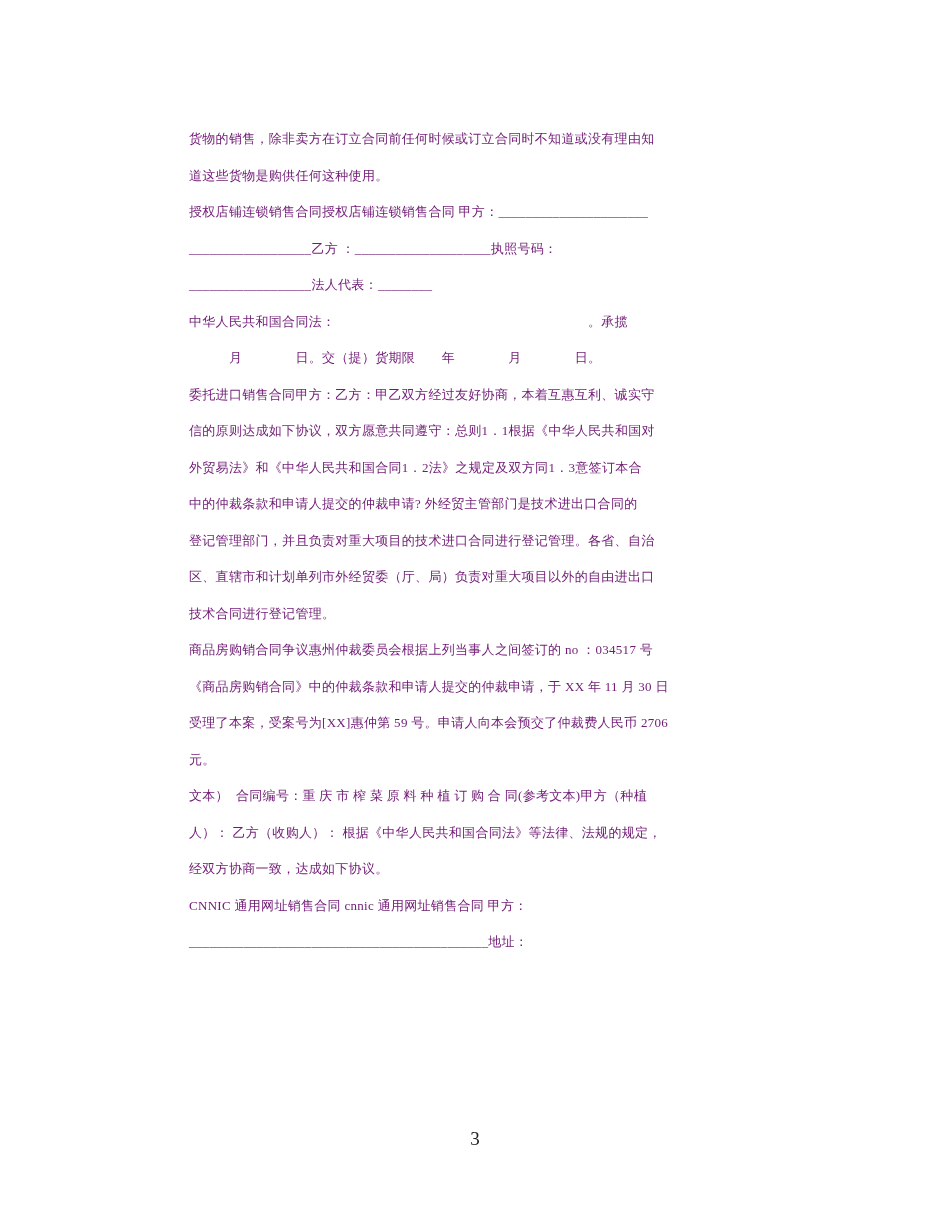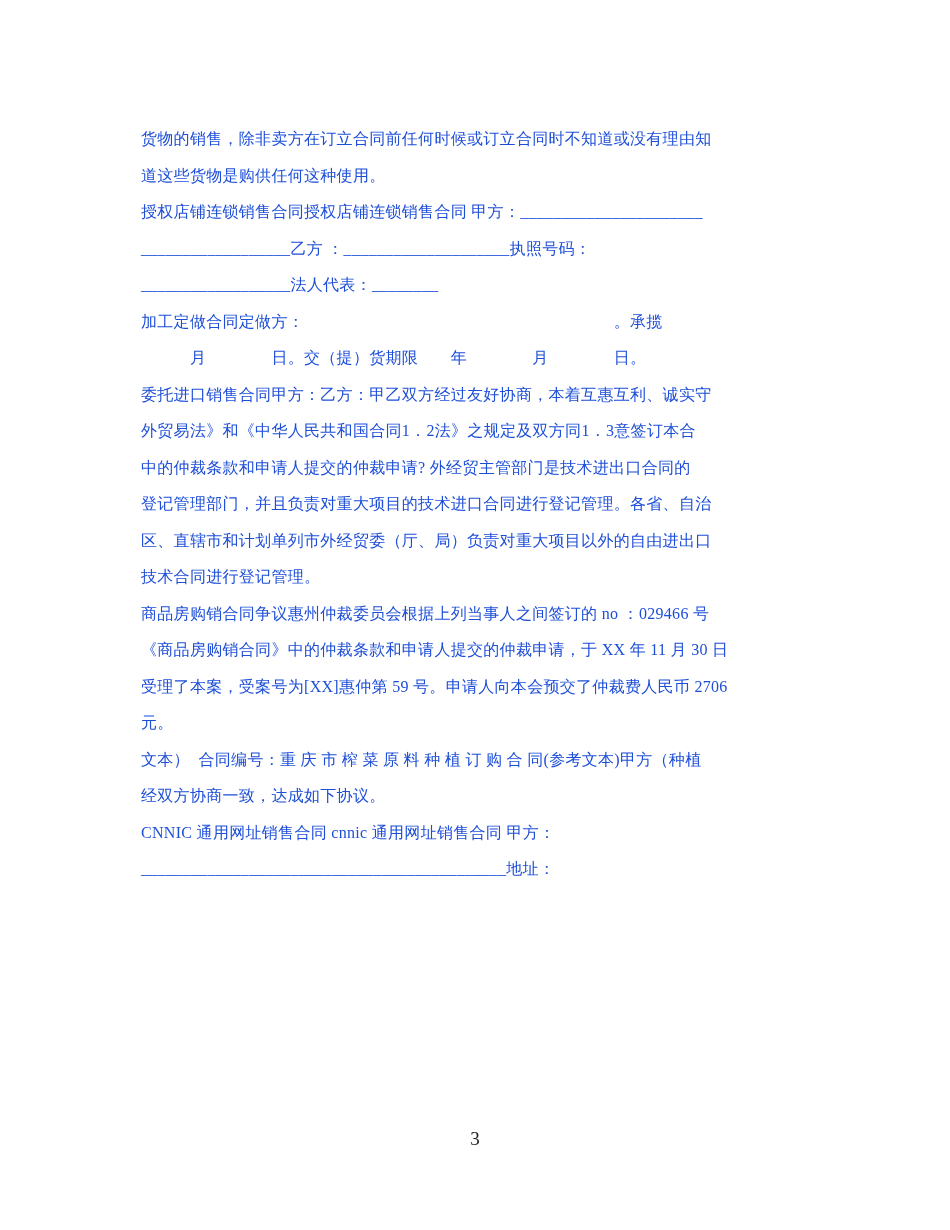--- a/index.html
+++ b/index.html
@@ -15,26 +15,27 @@
     overflow: hidden;
   }
   .doc-content {
     position: absolute;
     left: 141px;
     top: 121px;
     width: 680px;
   }
   .text-line {
     font-family: "Liberation Serif", "DejaVu Serif", serif;
-    font-size: 16px;
+    font-size: 13px;
     line-height: 36.5px;
     height: 36.5px;
-    color: #1d4ed8;
+    color: #701a75;
     white-space: pre;
     letter-spacing: 0.3px;
+    margin-left: 48px;
   }
   .page-number {
     position: absolute;
     left: 0;
     right: 0;
     top: 1128px;
     text-align: center;
     font-family: "Liberation Serif", "DejaVu Serif", serif;
     font-size: 19px;
     color: #222222;
@@ -43,31 +44,33 @@
 </head>
 <body>
 
 <div class="page">
   <div class="doc-content">
     <div class="text-line">货物的销售，除非卖方在订立合同前任何时候或订立合同时不知道或没有理由知</div>
     <div class="text-line">道这些货物是购供任何这种使用。</div>
     <div class="text-line">授权店铺连锁销售合同授权店铺连锁销售合同 甲方：______________________</div>
     <div class="text-line">__________________乙方 ：____________________执照号码：</div>
     <div class="text-line">__________________法人代表：________</div>
-    <div class="text-line">加工定做合同定做方：　　　　　　　　　　　　　　　　　　　。承揽</div>
+    <div class="text-line">中华人民共和国合同法：　　　　　　　　　　　　　　　　　　　。承揽</div>
     <div class="text-line">　　　月　　　　日。交（提）货期限　　年　　　　月　　　　日。</div>
     <div class="text-line">委托进口销售合同甲方：乙方：甲乙双方经过友好协商，本着互惠互利、诚实守</div>
+    <div class="text-line">信的原则达成如下协议，双方愿意共同遵守：总则1．1根据《中华人民共和国对</div>
     <div class="text-line">外贸易法》和《中华人民共和国合同1．2法》之规定及双方同1．3意签订本合</div>
     <div class="text-line">中的仲裁条款和申请人提交的仲裁申请? 外经贸主管部门是技术进出口合同的</div>
     <div class="text-line">登记管理部门，并且负责对重大项目的技术进口合同进行登记管理。各省、自治</div>
     <div class="text-line">区、直辖市和计划单列市外经贸委（厅、局）负责对重大项目以外的自由进出口</div>
     <div class="text-line">技术合同进行登记管理。</div>
-    <div class="text-line">商品房购销合同争议惠州仲裁委员会根据上列当事人之间签订的 no ：029466 号</div>
+    <div class="text-line">商品房购销合同争议惠州仲裁委员会根据上列当事人之间签订的 no ：034517 号</div>
     <div class="text-line">《商品房购销合同》中的仲裁条款和申请人提交的仲裁申请，于 XX 年 11 月 30 日</div>
     <div class="text-line">受理了本案，受案号为[XX]惠仲第 59 号。申请人向本会预交了仲裁费人民币 2706</div>
     <div class="text-line">元。</div>
     <div class="text-line">文本）  合同编号：重 庆 市 榨 菜 原 料 种 植 订 购 合 同(参考文本)甲方（种植</div>
+    <div class="text-line">人）： 乙方（收购人）： 根据《中华人民共和国合同法》等法律、法规的规定，</div>
     <div class="text-line">经双方协商一致，达成如下协议。</div>
     <div class="text-line">CNNIC 通用网址销售合同 cnnic 通用网址销售合同 甲方：</div>
     <div class="text-line">____________________________________________地址：</div>
   </div>
   <div class="page-number">3</div>
 </div>
 
 </body></html>

